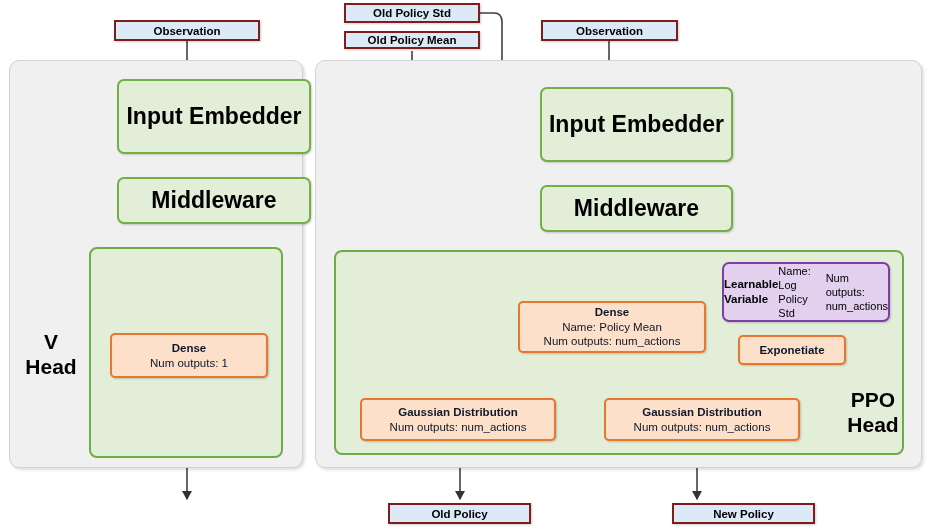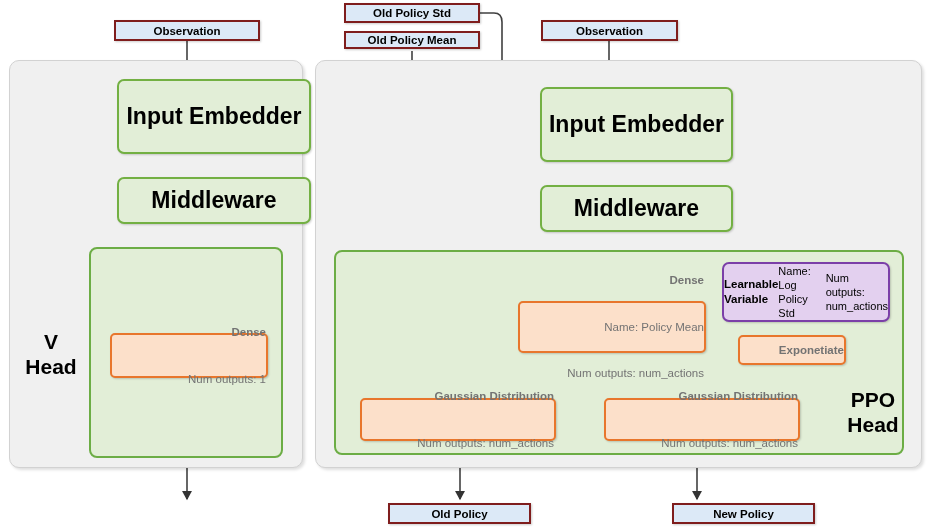--- a/index.html
+++ b/index.html
@@ -60,26 +60,25 @@
   .node-green.big { font-size: 23px; }
   
   .node-orange {
     position: absolute;
     background: #fce0ca;
     border: 2px solid #e8762c;
     border-radius: 5px;
     box-sizing: border-box;
     display: flex;
     flex-direction: column;
-    align-items: flex-end;
-    justify-content: center;
-    color: #737373;
+    align-items: center;
+    justify-content: center;
+    color: #0f172a;
     box-shadow: 1px 1px 2px rgba(0,0,0,0.18);
     line-height: 1.28;
-    gap: 32px;
   }
   .node-orange .t1 { font-size: 11.5px; font-weight: bold; }
   .node-orange .t2 { font-size: 11.5px; font-weight: normal; }
   
   .node-purple {
     position: absolute;
     background: #e3d0ef;
     border: 2px solid #7b3fa8;
     border-radius: 7px;
     box-sizing: border-box;

